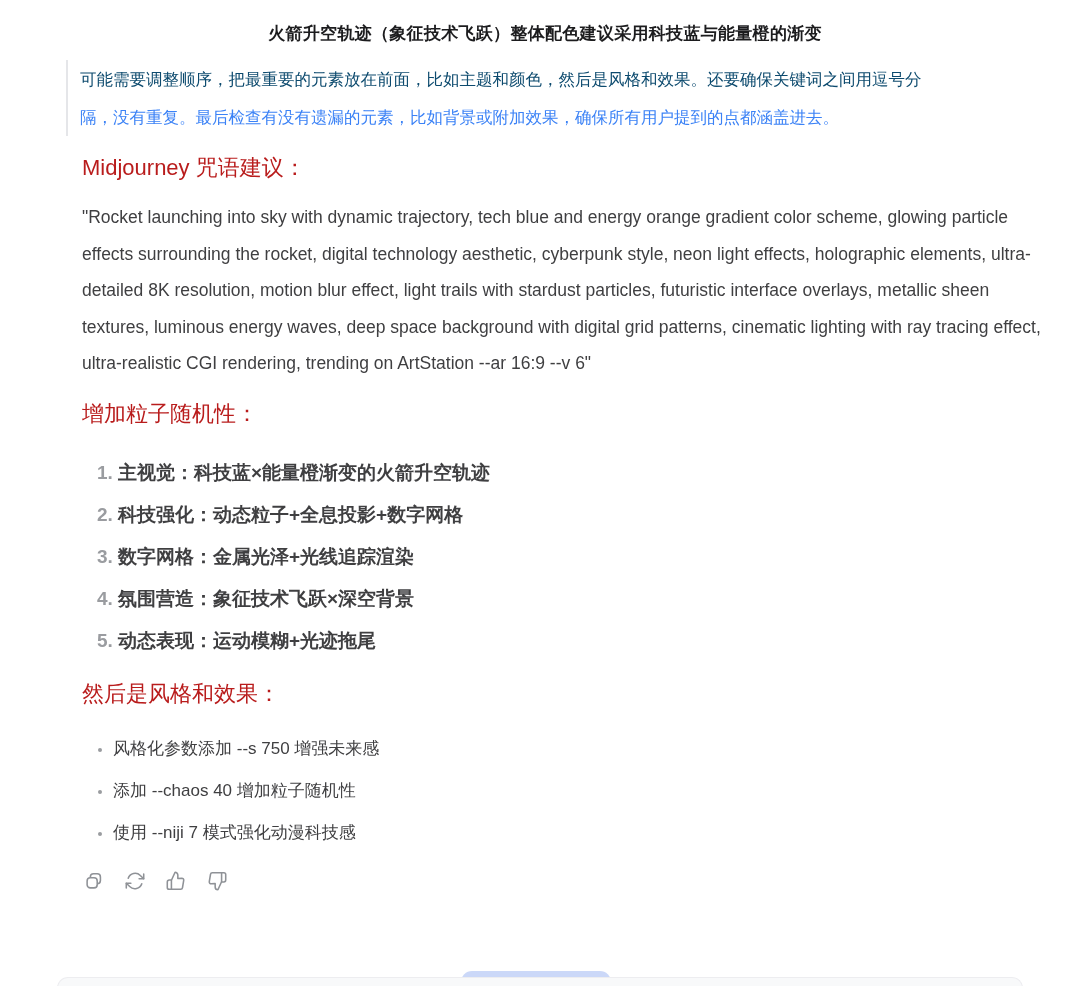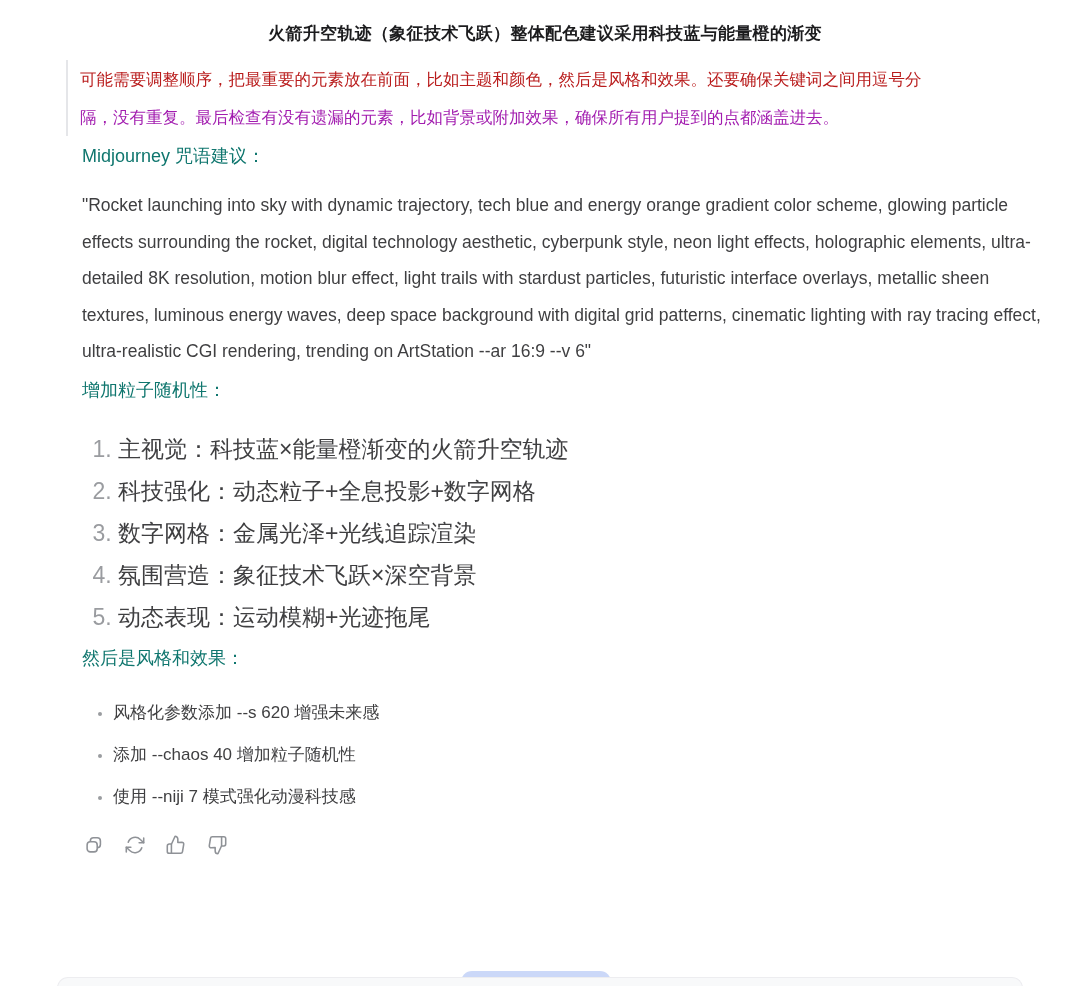--- a/index.html
+++ b/index.html
@@ -18,32 +18,32 @@
     text-align: center; line-height: 24px; letter-spacing: 0.3px;
     margin: 0 40px 0 -20px;
   }
 
   .thinking {
     margin: 14px 0 0 -16px;
     border-left: 2px solid #e5e6e9;
     padding-left: 12px;
     font-size: 16.5px; line-height: 38px;
   }
-  .thinking .l1 { color: #b91c1c; }
-  .thinking .l2 { color: #a21caf; }
+  .thinking .l1 { color: #0c4a6e; }
+  .thinking .l2 { color: #3b82f6; }
 
-  .sec-heading { margin-top: 8px; font-size: 18px; color: #0f766e; line-height: 24px; }
+  .sec-heading { margin-top: 20px; font-size: 22px; color: #b91c1c; line-height: 24px; }
 
   .prompt-para {
     margin-top: 19px; max-width: 972px;
     font-size: 17.5px; line-height: 36.5px; color: #3f3f41;
   }
 
   ol.elements { margin: 26px 0 0 0; padding-left: 36px; }
-  ol.elements li { font-size: 23px; line-height: 42px; color: #3f3f41; }
+  ol.elements li { font-size: 19px; line-height: 42px; color: #3f3f41; font-weight: bold; }
   ol.elements li::marker { color: #9a9ca0; }
 
   ul.params { margin: 22px 0 0 0; padding-left: 31px; }
   ul.params li { font-size: 17px; line-height: 42px; color: #3f3f41; }
   ul.params li::marker { color: #9a9ca0; font-size: 13px; }
 
   .actions { margin: 16px 0 0 1px; display: flex; align-items: center; gap: 19px; }
   .action-btn {
     width: 22px; height: 22px; padding: 0; border: none; background: none;
     color: #8f9297; cursor: pointer; display: inline-flex;
@@ -87,21 +87,21 @@
     <li>主视觉：科技蓝×能量橙渐变的火箭升空轨迹</li>
     <li>科技强化：动态粒子+全息投影+数字网格</li>
     <li>数字网格：金属光泽+光线追踪渲染</li>
     <li>氛围营造：象征技术飞跃×深空背景</li>
     <li>动态表现：运动模糊+光迹拖尾</li>
   </ol>
 
   <div class="sec-heading">然后是风格和效果：</div>
 
   <ul class="params">
-    <li>风格化参数添加 --s 620 增强未来感</li>
+    <li>风格化参数添加 --s 750 增强未来感</li>
     <li>添加 --chaos 40 增加粒子随机性</li>
     <li>使用 --niji 7 模式强化动漫科技感</li>
   </ul>
 
   <div class="actions">
     <button class="action-btn">
       <span>
         <svg viewBox="0 0 24 24" fill="none" stroke="currentColor" stroke-width="1.7" stroke-linecap="round" stroke-linejoin="round">
           <rect x="8" y="4" width="11" height="11" rx="3.5"></rect>
           <rect x="4.5" y="8.5" width="11" height="11" rx="3.5" fill="#ffffff"></rect>

